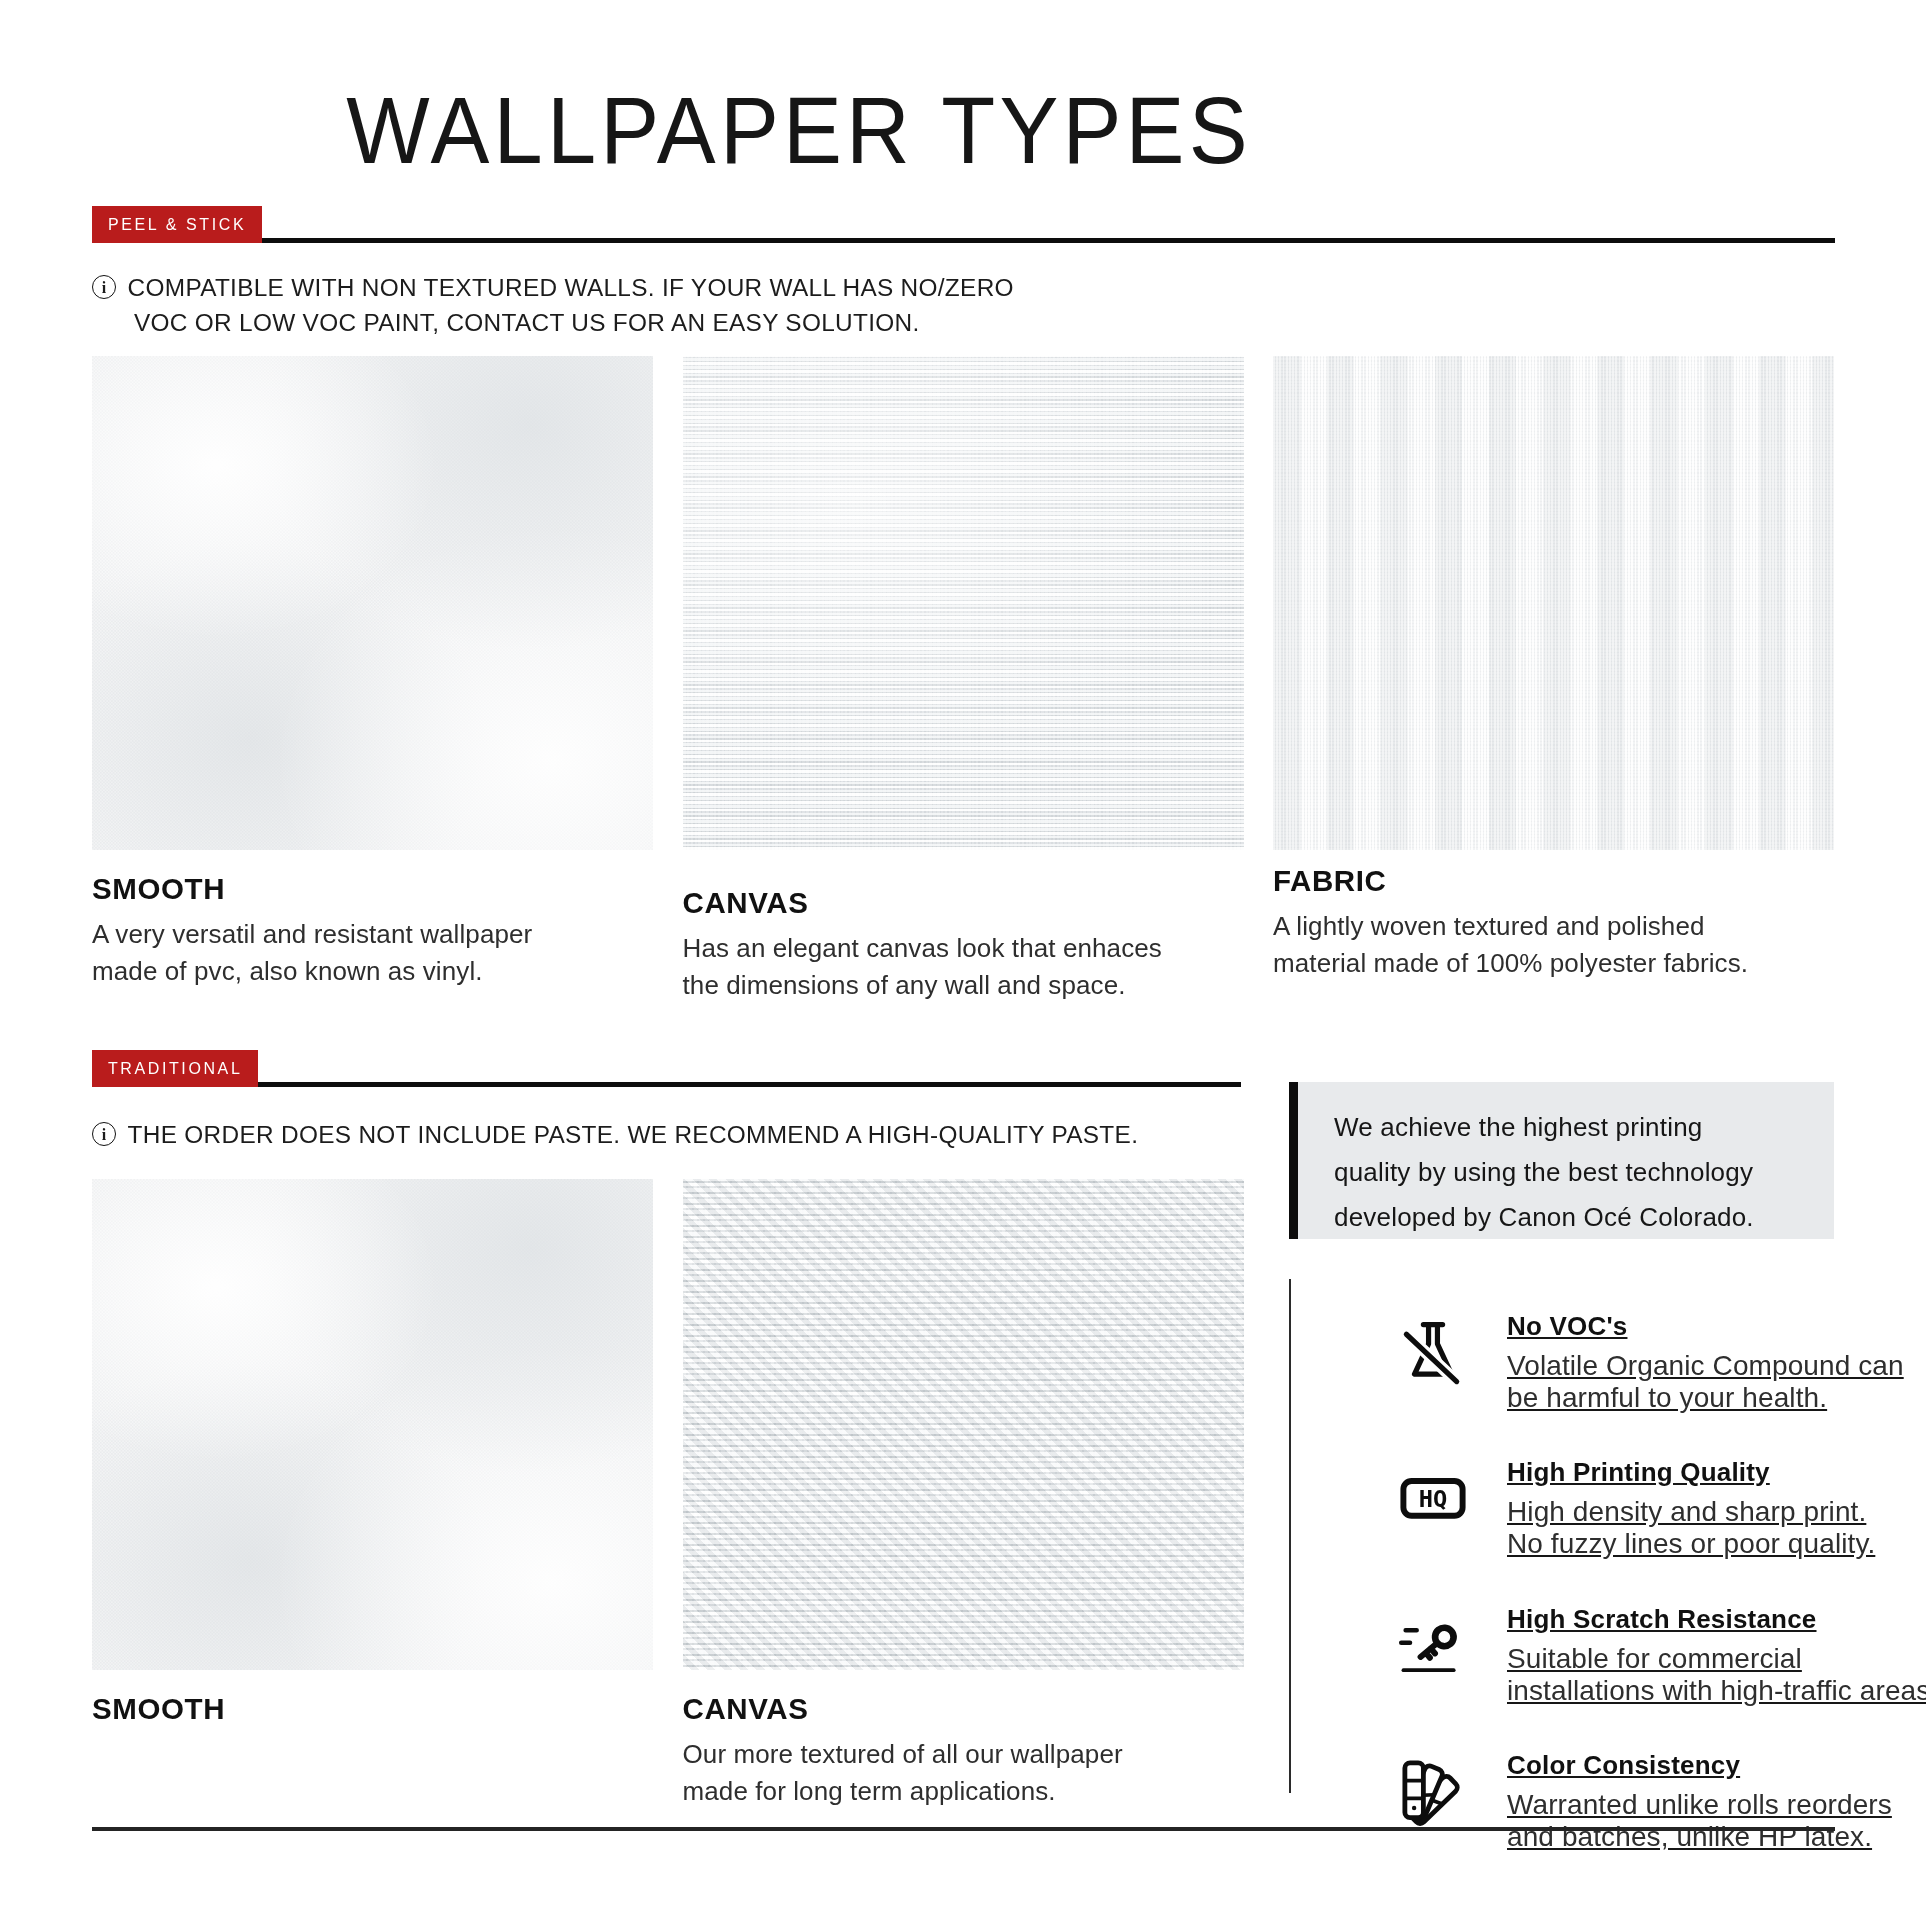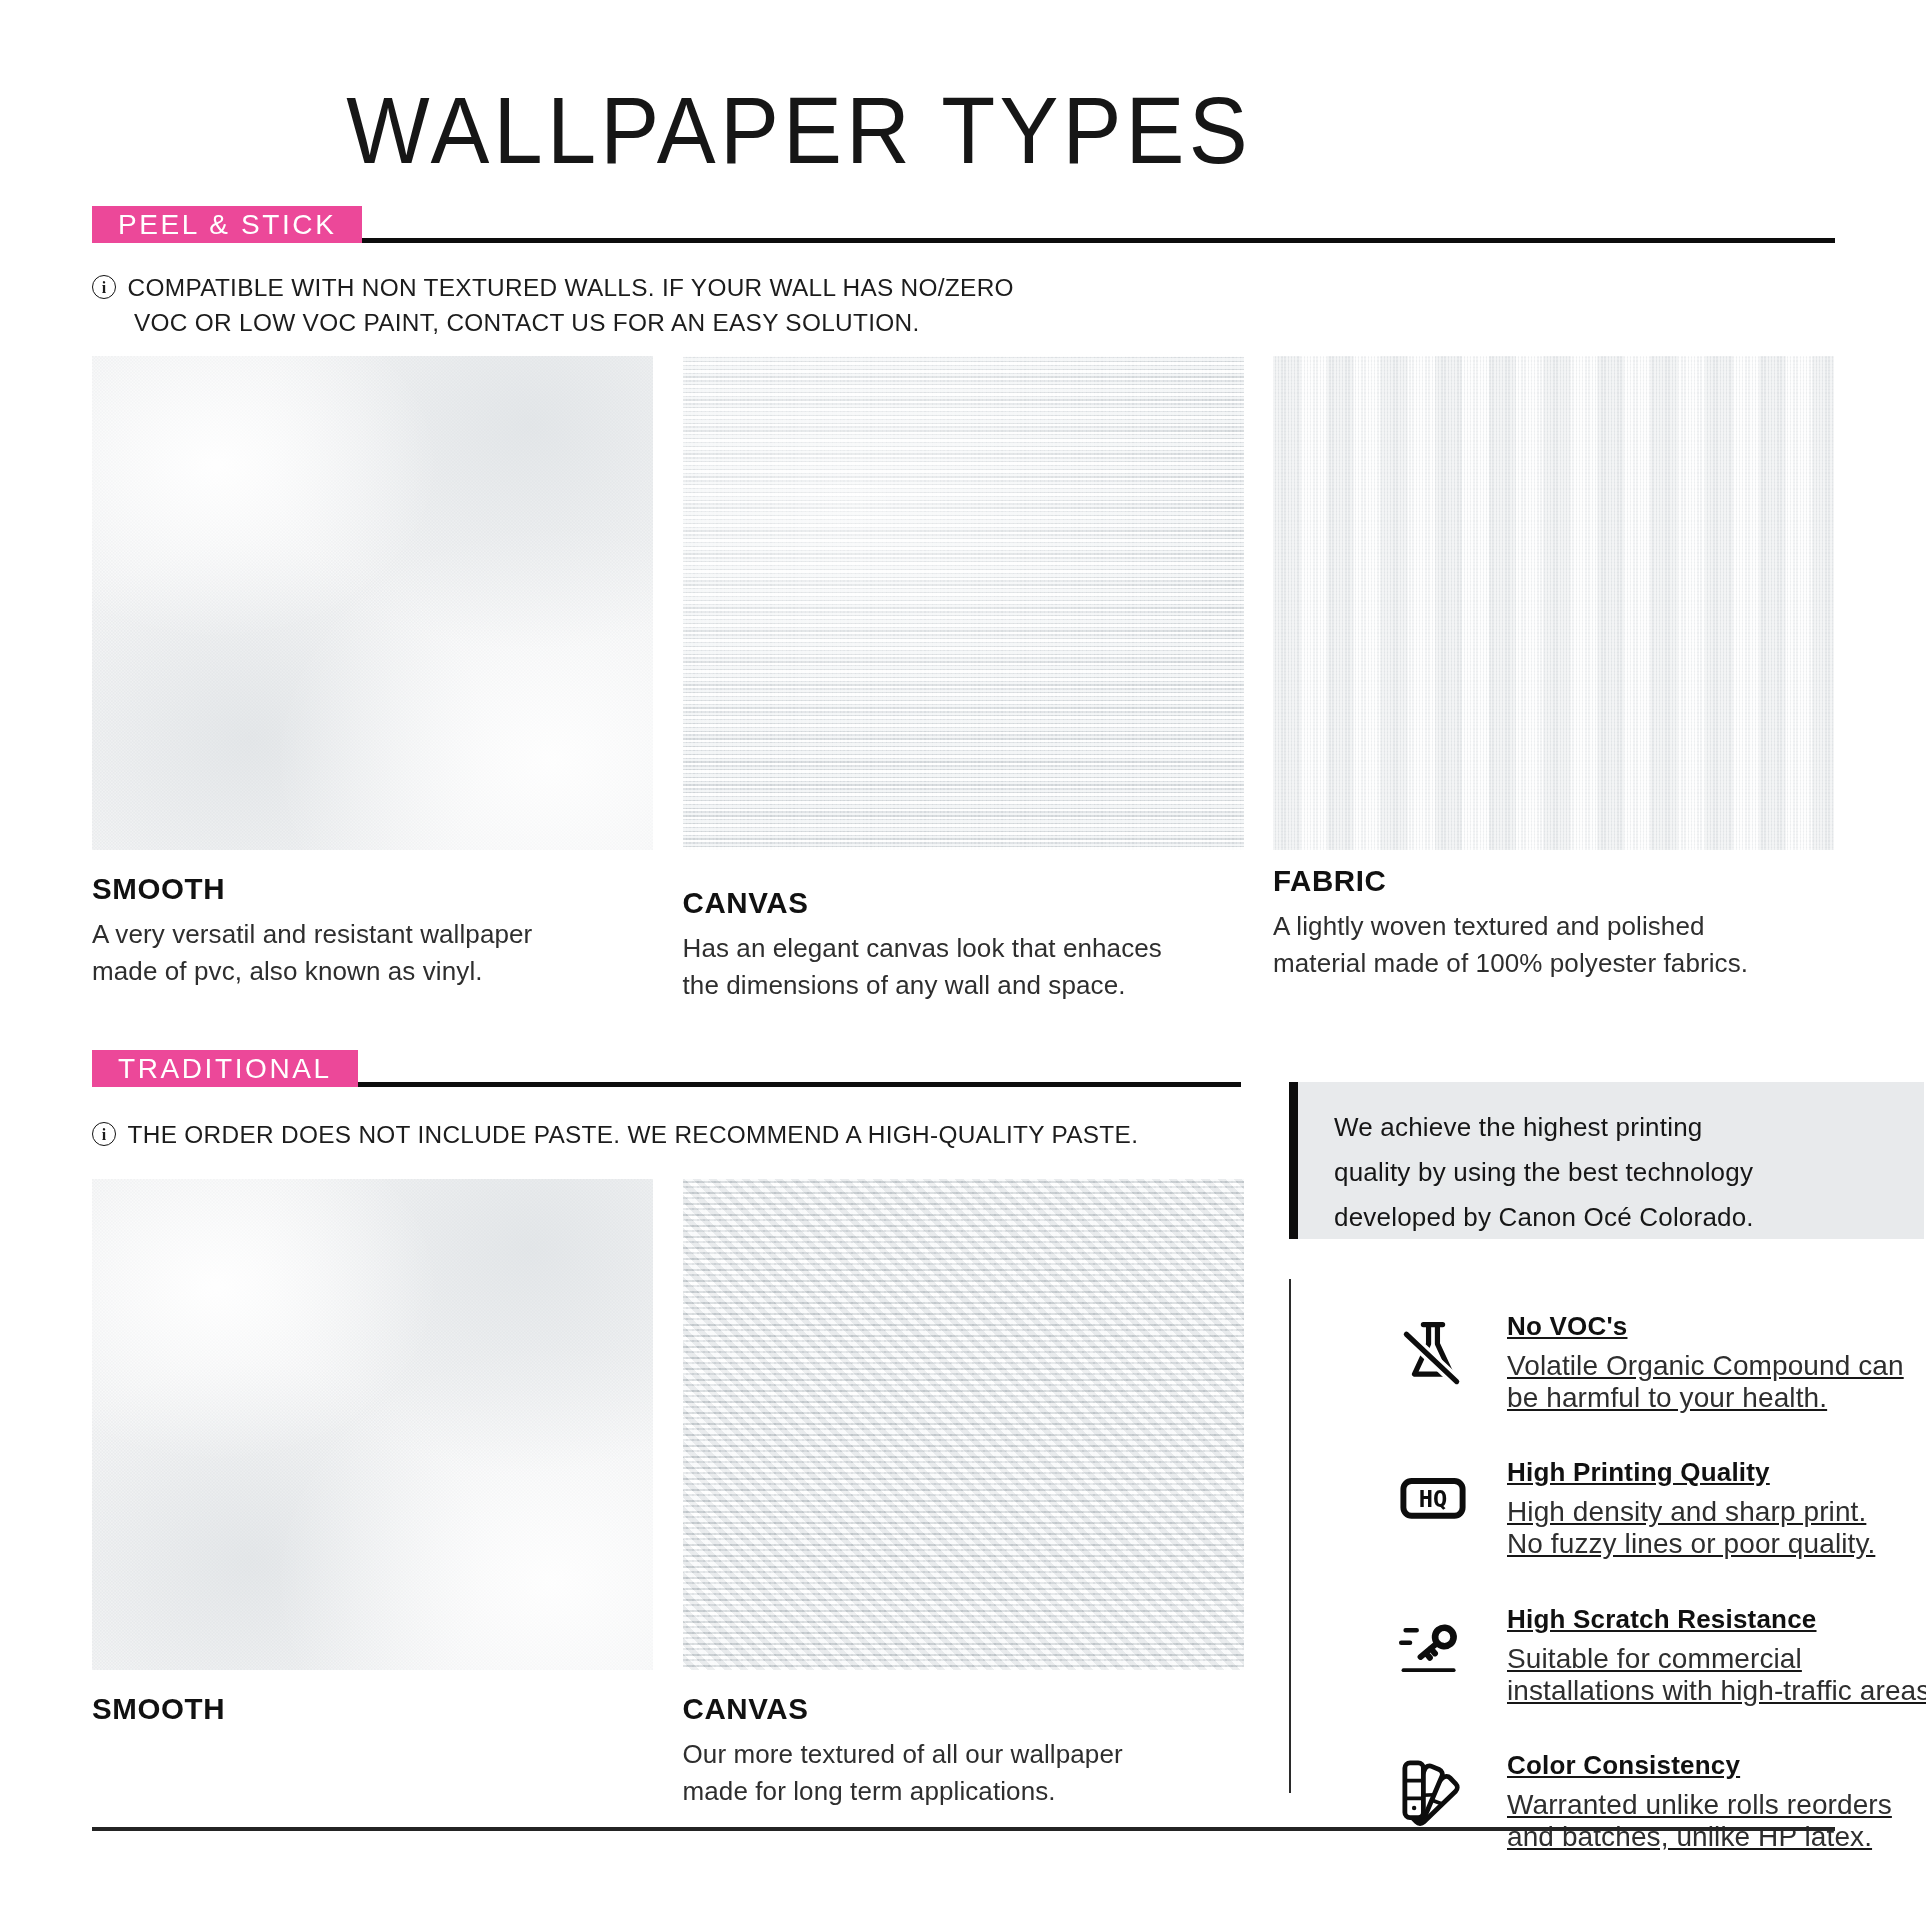--- a/index.html
+++ b/index.html
@@ -8,22 +8,22 @@
     font-family:"Liberation Sans",sans-serif;color:#161616;
   }
   
   .page-title{
     position:absolute;top:76px;left:799px;transform:translateX(-50%) scaleX(.93);
     font-size:95px;font-weight:400;letter-spacing:4.5px;color:#161616;white-space:nowrap;
   }
   
   .sec-label{
     position:absolute;height:37px;display:flex;align-items:center;
-    background:#ec4899;color:#ffffff;padding:0 26px;
-    font-size:28px;font-weight:500;letter-spacing:2.6px;white-space:nowrap;z-index:2;
+    background:#b91c1c;color:#ffffff;padding:0 16px;
+    font-size:16px;font-weight:500;letter-spacing:2.6px;white-space:nowrap;z-index:2;
   }
   .sec-line{position:absolute;height:5.1px;background:#0d0d0d;}
   
   .note{
     position:absolute;display:flex;gap:11.6px;
     font-size:24.4px;line-height:35px;letter-spacing:0.3px;color:#1c1c1c;font-weight:400;
   }
   .info-i{
     flex:0 0 auto;width:22px;height:22px;margin-top:5.1px;
     border:1.9px solid #111;border-radius:50%;
@@ -72,21 +72,21 @@
   }
   .tex-canvas-coarse{
     background-color:#eef0f1;
     background-image:
       repeating-linear-gradient(45deg, rgba(255,255,255,.3) 0 5.8px, rgba(181,188,193,.22) 5.8px 11.6px),
       repeating-linear-gradient(0deg, rgba(255,255,255,.95) 0 3.2px, rgba(180,187,192,.6) 3.2px 5.1px, rgba(248,249,250,.95) 5.1px 9px, rgba(196,202,207,.5) 9px 11px),
       repeating-linear-gradient(90deg, rgba(255,255,255,.65) 0 3.2px, rgba(188,194,199,.45) 3.2px 5.1px, rgba(250,251,251,.65) 5.1px 9px, rgba(201,207,211,.4) 9px 11px);
   }
   
   .callout{
-    position:absolute;left:1289px;top:1082px;width:635px;height:157px;
+    position:absolute;left:1289px;top:1082px;width:545px;height:157px;
     box-sizing:border-box;background:#e8eaec;border-left:9px solid #0d0d0d;
     padding:23px 19px 0 36px;font-size:26px;line-height:45px;color:#161616;font-weight:400;letter-spacing:0.2px;
   }
   .callout div{white-space:nowrap;}
   .feature-rail{position:absolute;left:1289px;top:1279px;width:1.9px;height:514px;background:#2b2b2b;}
   .feature{position:absolute;left:1396px;width:514px;display:flex;gap:37px;text-decoration:underline;}
   .feature .ficon{flex:0 0 auto;width:74px;height:74px;margin-top:3.9px;}
   .feature .ftext{min-width:0;}
   .ftitle{font-size:26px;font-weight:700;color:#111;letter-spacing:0.2px;white-space:nowrap;}
   .fdesc{margin-top:7.7px;font-size:28px;line-height:32px;color:#2e2e2e;font-weight:300;letter-spacing:0.1px;}

